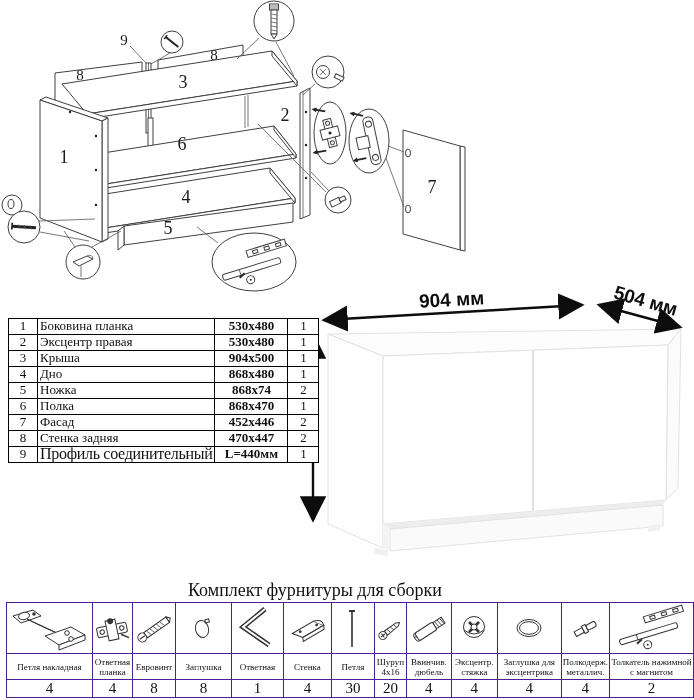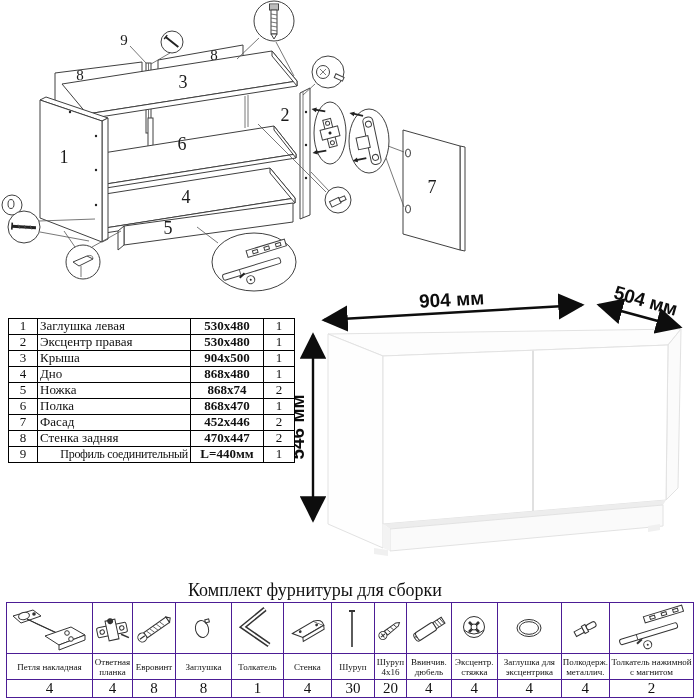--- a/index.html
+++ b/index.html
@@ -9,21 +9,21 @@
   
   .parts-table{position:absolute;left:8px;top:318px;border-collapse:collapse;
        background:#fff;z-index:2;}
   .parts-table td{border:1px solid #000;font-size:13px;line-height:14.5px;
        padding:0 2px;white-space:nowrap;height:15px;}
   .parts-table td.c{text-align:center;}
   .parts-table td.num{width:24px;}
   .parts-table td.name{width:148px;}
   .parts-table td.size{width:68px;font-weight:bold;}
   .parts-table td.qty{width:26px;}
-  .parts-table tr:last-child td.name{font-size:12px;letter-spacing:-0.3px;text-align:right;}
+  .parts-table tr:last-child td.name{font-size:16px;letter-spacing:-0.3px;}
   
   .hw-title{position:absolute;left:0;top:580px;width:630px;text-align:center;
        font-size:18px;z-index:2;}
   .hw-table{position:absolute;left:6px;top:602px;border-collapse:collapse;
        background:#fff;z-index:2;table-layout:fixed;}
   .hw-table td{border:1px solid #4c1d95;padding:0;text-align:center;vertical-align:middle;}
   .hw-table td.ic{height:50px;}
   .hw-table td.nm{height:23px;font-size:9px;line-height:10px;padding:1px;}
   .hw-table td.qt{height:17px;font-size:15px;}
   .hw-table svg{display:block;margin:0 auto;}
@@ -273,21 +273,21 @@
   <g>
     <line class="dimln" x1="313" y1="335" x2="313" y2="520" marker-start="url(#arr)" marker-end="url(#arr)"></line>
     <text class="dim" transform="translate(304,427) rotate(-90)">546 мм</text>
   </g>
 </svg>
 
 <table class="parts-table">
   <tbody>
     <tr>
       <td class="c num">1</td>
-      <td class="name">Заглушка левая</td>
+      <td class="name">Боковина планка</td>
       <td class="c size">530x480</td>
       <td class="c qty">1</td>
     </tr>
     <tr>
       <td class="c num">2</td>
       <td class="name">Эксцентр правая</td>
       <td class="c size">530x480</td>
       <td class="c qty">1</td>
     </tr>
     <tr>
@@ -489,23 +489,23 @@
           <line x1="-18" y1="11" x2="-12" y2="8" stroke="#333" stroke-width="2"></line>
         </g>
       </svg>
     </td>
   </tr>
   <tr>
     <td class="nm">Петля накладная</td>
     <td class="nm">Ответная планка</td>
     <td class="nm">Евровинт</td>
     <td class="nm">Заглушка</td>
-    <td class="nm">Толкатель</td>
+    <td class="nm">Ответная</td>
     <td class="nm">Стенка</td>
-    <td class="nm">Шуруп</td>
+    <td class="nm">Петля</td>
     <td class="nm">Шуруп 4x16</td>
     <td class="nm">Ввинчив. дюбель</td>
     <td class="nm">Эксцентр. стяжка</td>
     <td class="nm">Заглушка для эксцентрика</td>
     <td class="nm">Полкодерж. металлич.</td>
     <td class="nm">Толкатель нажимной с магнитом</td>
   </tr>
   <tr>
     <td class="qt">4</td>
     <td class="qt">4</td>

